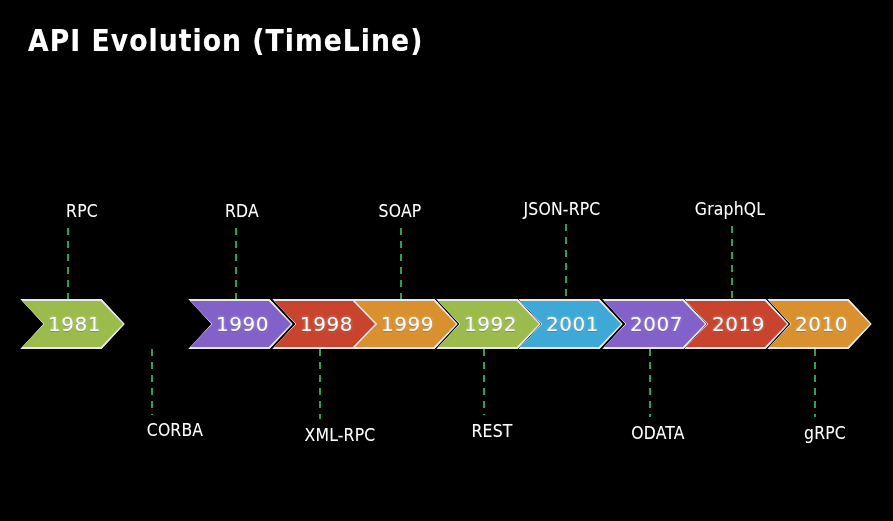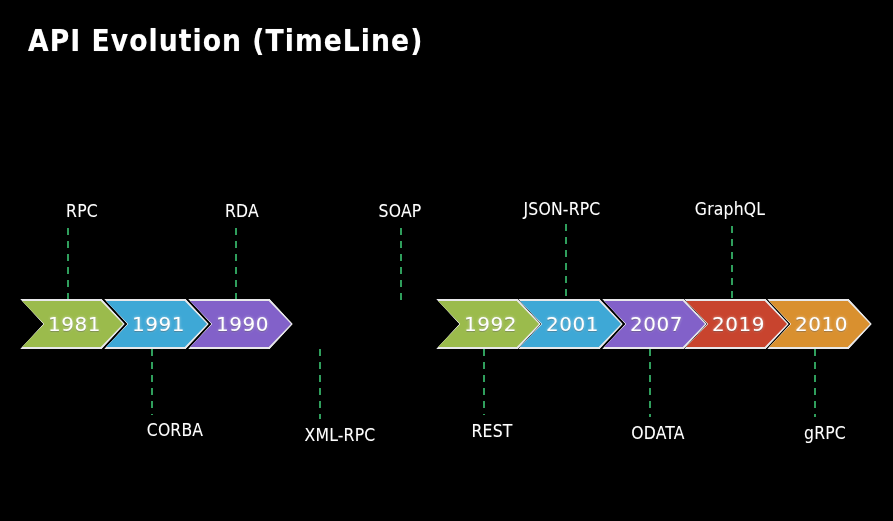--- a/index.html
+++ b/index.html
@@ -124,36 +124,41 @@
 
   <div id="timeline-band">
       <div class="connector" style="left: 67px; top: 228px; height: 72px; background-image: linear-gradient(rgb(47, 158, 92) 0px, rgb(47, 158, 92) 7px, transparent 7px, transparent 13px);"></div>
       <div class="chevron first" style="left: 20px;">
         <div class="chev-outline"></div>
         <div class="chev-fill" style="background: rgb(155, 187, 76);"></div>
         <span class="chev-year">1981</span>
       </div>
       <div class="event-label" style="left: 82px; top: 201px;">RPC</div>
       <div class="connector" style="left: 151px; top: 349px; height: 66px; background-image: linear-gradient(rgb(47, 158, 92) 0px, rgb(47, 158, 92) 7px, transparent 7px, transparent 13px);"></div>
-      <div class="chevron" style="left: 104px;">
-        <div class="chev-outline"></div>
-        <div class="chev-fill" style="background: rgb(62, 168, 214);"></div>
-        <span class="chev-year">1991</span>
-      </div>
       <div class="event-label" style="left: 175px; top: 420px;">CORBA</div>
       <div class="connector" style="left: 235px; top: 228px; height: 72px; background-image: linear-gradient(rgb(47, 158, 92) 0px, rgb(47, 158, 92) 7px, transparent 7px, transparent 13px);"></div>
       <div class="chevron" style="left: 188px;">
         <div class="chev-outline"></div>
         <div class="chev-fill" style="background: rgb(130, 97, 201);"></div>
         <span class="chev-year">1990</span>
       </div>
       <div class="event-label" style="left: 242px; top: 201px;">RDA</div>
       <div class="connector" style="left: 319px; top: 349px; height: 70px; background-image: linear-gradient(rgb(47, 158, 92) 0px, rgb(47, 158, 92) 7px, transparent 7px, transparent 13px);"></div>
+      <div class="chevron" style="left: 272px;">
+        <div class="chev-outline"></div>
+        <div class="chev-fill" style="background: rgb(200, 68, 46);"></div>
+        <span class="chev-year">1998</span>
+      </div>
       <div class="event-label" style="left: 340px; top: 425px;">XML-RPC</div>
       <div class="connector" style="left: 400px; top: 228px; height: 72px; background-image: linear-gradient(rgb(47, 158, 92) 0px, rgb(47, 158, 92) 7px, transparent 7px, transparent 13px);"></div>
+      <div class="chevron" style="left: 353px;">
+        <div class="chev-outline"></div>
+        <div class="chev-fill" style="background: rgb(217, 144, 47);"></div>
+        <span class="chev-year">1999</span>
+      </div>
       <div class="event-label" style="left: 400px; top: 201px;">SOAP</div>
       <div class="connector" style="left: 483px; top: 349px; height: 66px; background-image: linear-gradient(rgb(47, 158, 92) 0px, rgb(47, 158, 92) 7px, transparent 7px, transparent 13px);"></div>
       <div class="chevron" style="left: 436px;">
         <div class="chev-outline"></div>
         <div class="chev-fill" style="background: rgb(155, 187, 76);"></div>
         <span class="chev-year">1992</span>
       </div>
       <div class="event-label" style="left: 492px; top: 421px;">REST</div>
       <div class="connector" style="left: 565px; top: 224px; height: 76px; background-image: linear-gradient(rgb(47, 158, 92) 0px, rgb(47, 158, 92) 7px, transparent 7px, transparent 13px);"></div>
       <div class="chevron" style="left: 518px;">

